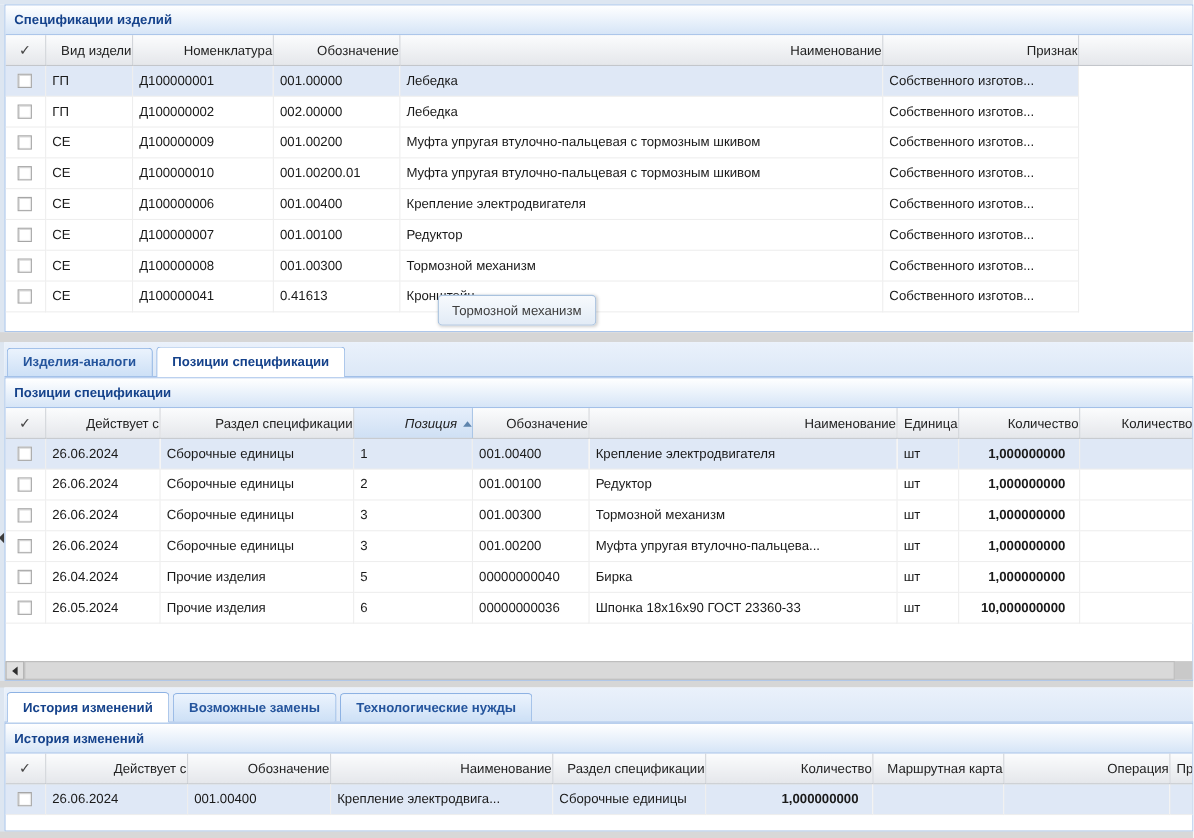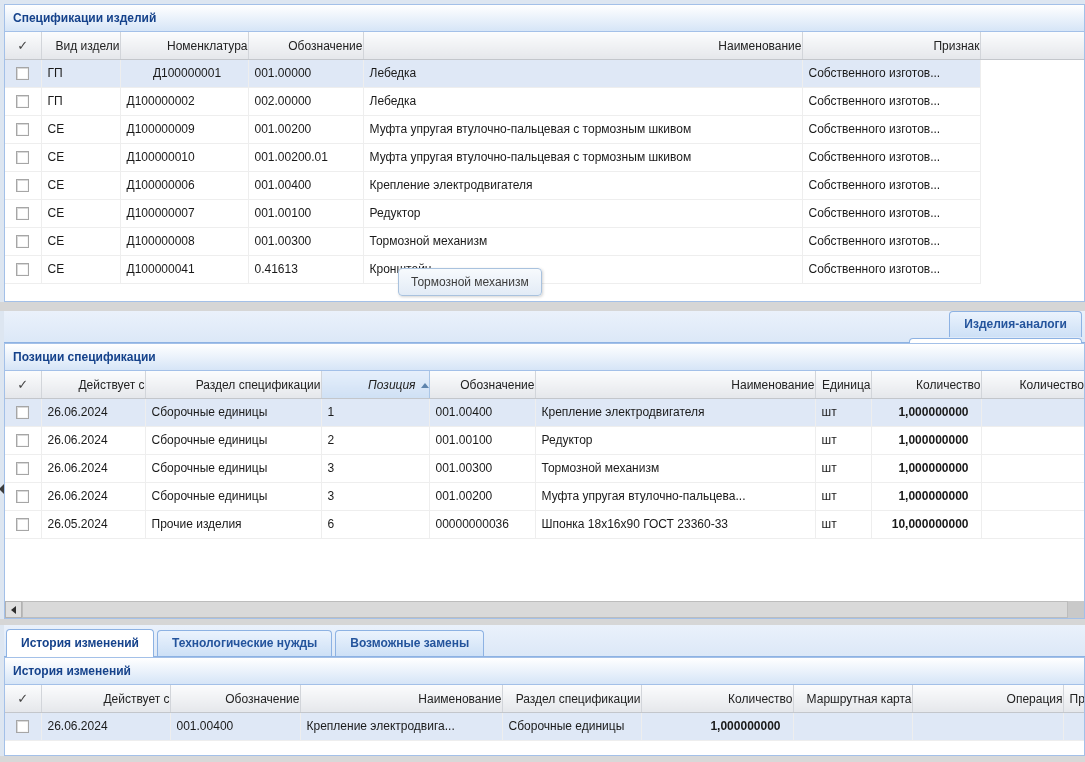--- a/index.html
+++ b/index.html
@@ -29,34 +29,34 @@
   .grid th{height:27px;background:linear-gradient(to bottom,#fbfcfd,#e5e7eb);
     border-right:1px solid #d2d5da;border-bottom:1px solid #c3c6cb;
     font-weight:normal;text-align:right;padding:0 0 0 6px;overflow:hidden;white-space:nowrap;color:#222;}
   .grid th.sorted{background:linear-gradient(to bottom,#e6effb,#cfe0f4);border-right:1px solid #abc6e6;font-style:italic;}
   .grid th.filler{border-right:none;}
   .grid td{height:27px;line-height:27px;border-right:1px solid #eeeeee;border-bottom:1px solid #eeeeee;
     padding:0 0 0 6px;overflow:hidden;white-space:nowrap;background:#fff;}
   .grid td.filler{border-right:none;border-bottom:none;background:#fff;}
   .grid tr.selected td{background:#dfe8f6;}
   .grid tr.selected td.filler{background:#fff;}
-  .grid td.focused{background:#c7daf1;text-align:center;}
+  .grid td.focused{background:#c7daf1;}
   .grid td.focused-strong{background:#b7cce8;}
   .grid td.qty, .grid th.qty{text-align:right;padding:0 12px 0 0;font-weight:bold;}
   .check-col{text-align:center !important;padding:0 !important;}
   .checkmark{color:#454545;font-weight:bold;font-size:13px;}
   .checkbox{display:inline-block;width:13px;height:13px;box-sizing:border-box;background:#fff;
     border:1px solid #a6a6a6;box-shadow:inset 1px 1px 0 #d9d9d9, inset -1px -1px 0 #f6f6f6;vertical-align:middle;}
   .sort-arrow{display:inline-block;margin-left:5px;width:0;height:0;vertical-align:middle;
     border-left:4px solid transparent;border-right:4px solid transparent;border-bottom:5px solid #5e84ad;}
 
   
   .tabstrip{position:absolute;left:4px;width:1081px;height:32px;display:flex;align-items:flex-end;
     background:linear-gradient(to bottom,#eaf1fb,#dce8f7);border-bottom:1px solid #8db2e3;box-sizing:border-box;padding-left:2px;}
-  .tabstrip1{top:311px;flex-direction:column;}
+  .tabstrip1{top:311px;}
   .tabstrip2{top:625px;}
   .tab{height:25px;line-height:25px;margin-right:3px;padding:0 14px;border:1px solid #8db2e3;border-bottom:none;
     border-radius:4px 4px 0 0;background:linear-gradient(to bottom,#ebf3fd,#cde0f6);color:#24549c;font-weight:bold;white-space:nowrap;}
   .tab.active{background:#fff;color:#15428b;height:27px;line-height:27px;position:relative;top:1px;}
 
   
   .hscrollbar{position:absolute;left:5px;top:601px;width:1079px;height:17px;background:#c9c9c9;}
   .sb-btn{position:absolute;left:0;top:0;width:17px;height:17px;background:#e0e0e0;border:1px solid #b2b2b2;box-sizing:border-box;}
   .sb-arrow-left{position:absolute;left:5px;top:4px;width:0;height:0;
     border-top:4px solid transparent;border-bottom:4px solid transparent;border-right:5px solid #2e2e2e;}
@@ -257,20 +257,31 @@
           <td>Сборочные единицы</td>
           <td>3</td>
           <td>001.00200</td>
           <td>Муфта упругая втулочно-пальцева...</td>
           <td>шт</td>
           <td class="qty">1,000000000</td>
           <td></td>
         </tr>
         <tr>
           <td class="check-col"><span class="checkbox"></span></td>
+          <td>26.04.2024</td>
+          <td>Прочие изделия</td>
+          <td>5</td>
+          <td>00000000040</td>
+          <td>Бирка</td>
+          <td>шт</td>
+          <td class="qty">1,000000000</td>
+          <td></td>
+        </tr>
+        <tr>
+          <td class="check-col"><span class="checkbox"></span></td>
           <td>26.05.2024</td>
           <td>Прочие изделия</td>
           <td>6</td>
           <td>00000000036</td>
           <td>Шпонка 18х16х90 ГОСТ 23360-33</td>
           <td>шт</td>
           <td class="qty">10,000000000</td>
           <td></td>
         </tr>
       </tbody>
@@ -281,22 +292,22 @@
     <div class="sb-btn">
         <span class="sb-arrow-left"></span>
       </div>
     <div class="sb-thumb"></div>
   </div>
 
   <div class="splitter splitter2"></div>
 
   <div class="tabstrip tabstrip2">
     <div class="tab active">История изменений</div>
+    <div class="tab">Возможные замены</div>
     <div class="tab">Технологические нужды</div>
-    <div class="tab">Возможные замены</div>
   </div>
 
   <div class="panel panel-bot">
     <div class="panel-header">
       <span>История изменений</span>
     </div>
     <table class="grid">
       <colgroup>
         <col style="width:36px">
           <col style="width:129px">

